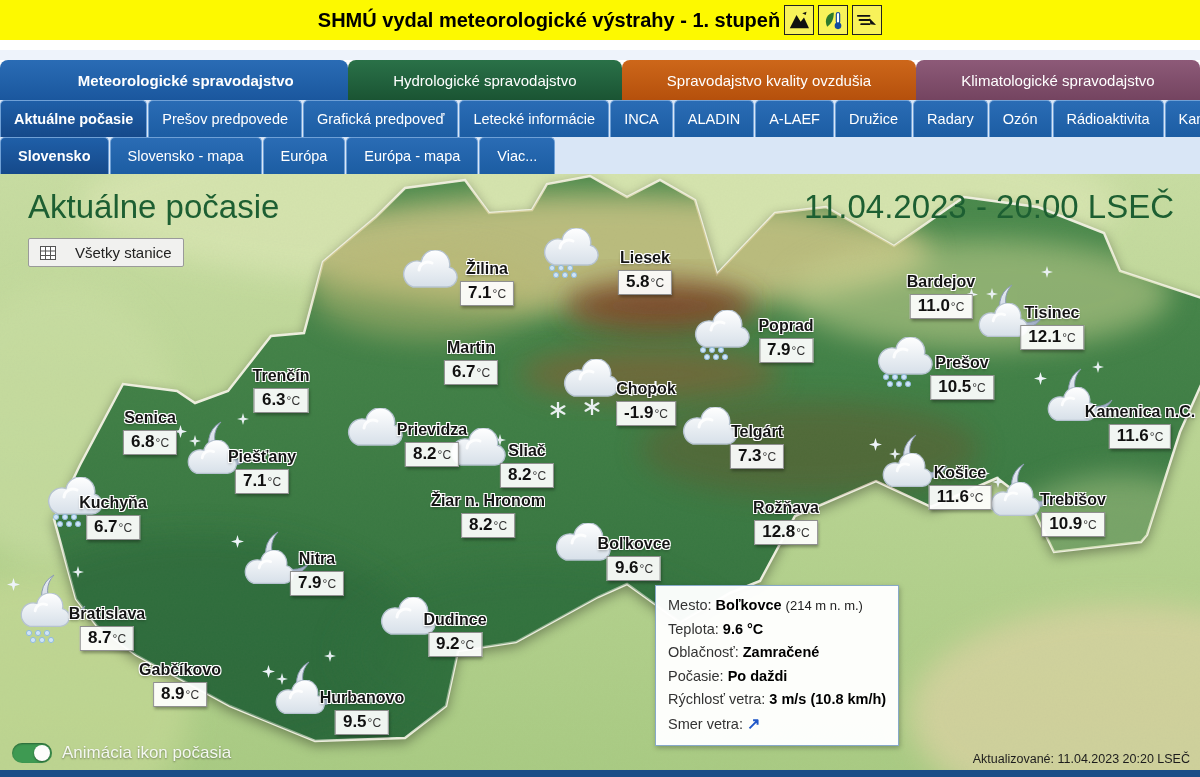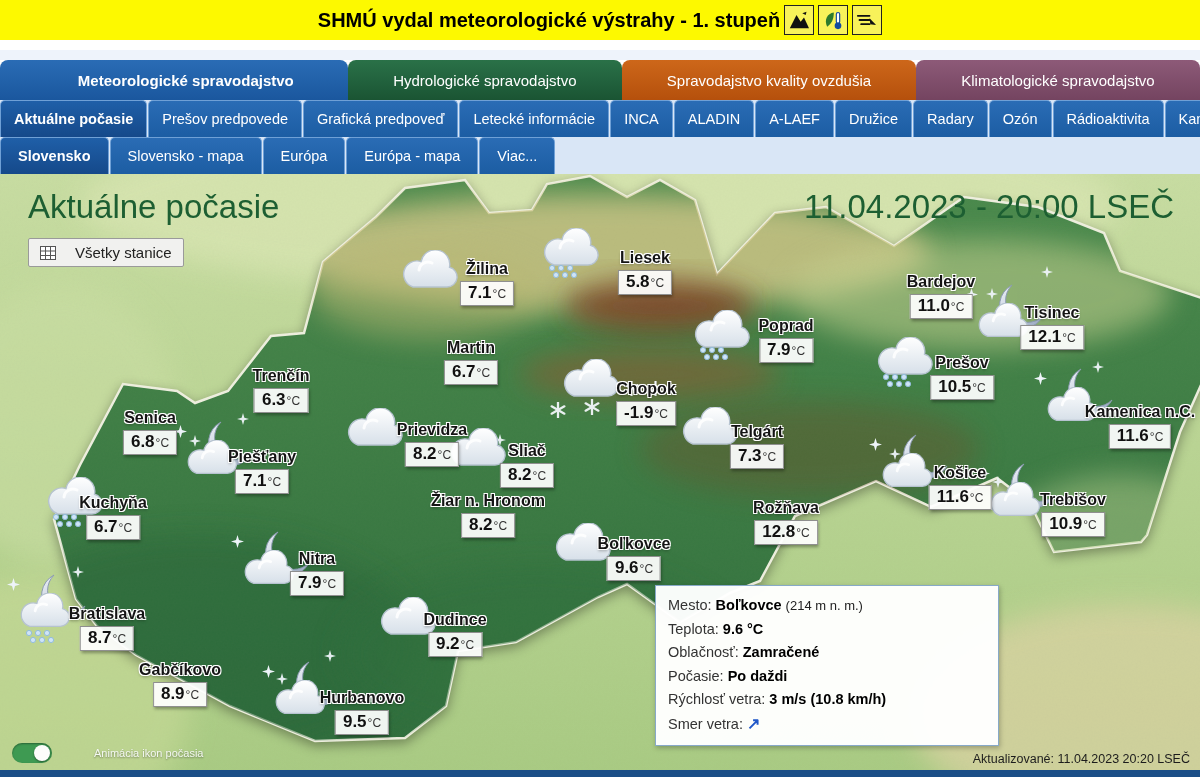--- a/index.html
+++ b/index.html
@@ -53,34 +53,34 @@
   .wicon { position:absolute; transform:translate(-50%,-50%); z-index:3; }
   .ic-stack { position:relative; width:62px; height:40px; }
   .ic-stack .cl { position:relative; z-index:2; }
   .ic-stack .moon { position:absolute; left:22px; top:-24px; z-index:1; }
   .ic-stack .mstar { position:absolute; left:-10px; top:-16px; z-index:1; }
   .ic-stack .drops { position:absolute; left:6px; top:36px; z-index:2; }
   .ic-stack .flakes { position:absolute; left:64px; top:22px; z-index:2; display:flex; gap:9px; }
   .decor-star { position:absolute; transform:translate(-50%,-50%); z-index:2; opacity:.95; }
 
   
-  .info-box { position:absolute; left:655px; top:411px; width:344px; z-index:10; background:rgba(255,255,255,.97);
+  .info-box { position:absolute; left:655px; top:411px; width:244px; z-index:10; background:rgba(255,255,255,.97);
               border:1px solid #87a9c8; box-shadow:1px 2px 5px rgba(0,0,0,.25); padding:8px 12px 9px 12px; }
   .info-row { font-size:14.5px; color:#333; line-height:23.5px; white-space:nowrap; }
   .info-row .val { color:#000; font-weight:bold; }
   .info-row .extra { font-size:13px; color:#222; }
   .info-row.arrow .val { color:#1f57c8; font-size:16px; }
 
   
   .anim-toggle { position:absolute; left:12px; bottom:14px; z-index:12; display:flex; align-items:center; gap:10px; cursor:pointer; }
   .switch { width:40px; height:20px; border-radius:10px; background:#3e9a52; position:relative;
             box-shadow:inset 0 1px 2px rgba(0,0,0,.35); }
   .knob { position:absolute; right:2px; top:2px; width:16px; height:16px; border-radius:50%; background:#fdfdfb;
           box-shadow:0 1px 2px rgba(0,0,0,.4); }
-  .toggle-label { font-size:11px; color:#f4f8f1; text-shadow:0 1px 2px rgba(0,0,0,.4);margin-left:32px; }
+  .toggle-label { font-size:17px; color:#f4f8f1; text-shadow:0 1px 2px rgba(0,0,0,.4); }
   .updated { position:absolute; right:10px; bottom:11px; z-index:12; font-size:12.5px; color:#1c1c1c; }
   .bottom-bar { position:absolute; left:0; bottom:0; width:100%; height:7px; background:#1b4e87; z-index:13; }
 </style>
 </head>
 <body>
 
 <div class="page">
 
   <svg width="0" height="0" style="position:absolute">
     <defs>

